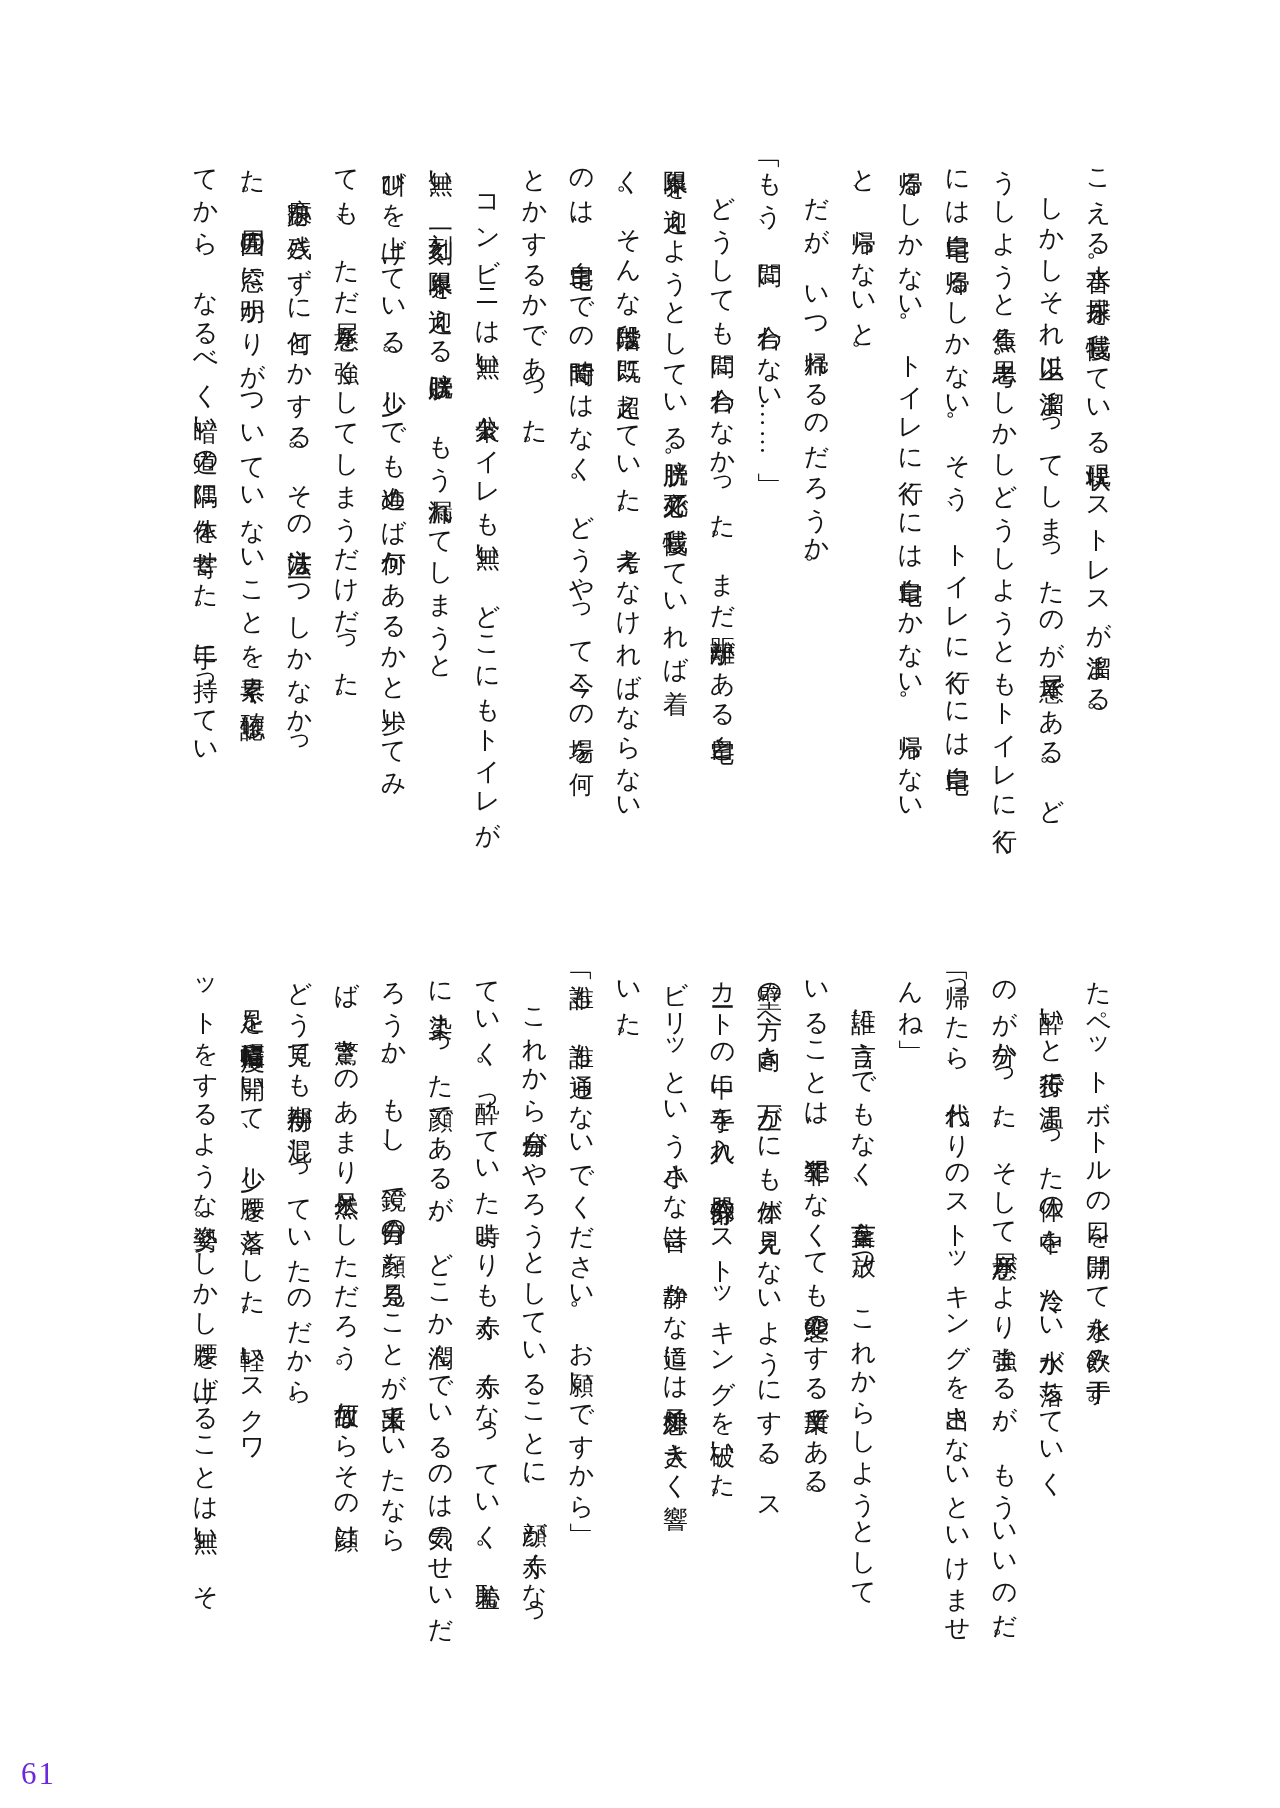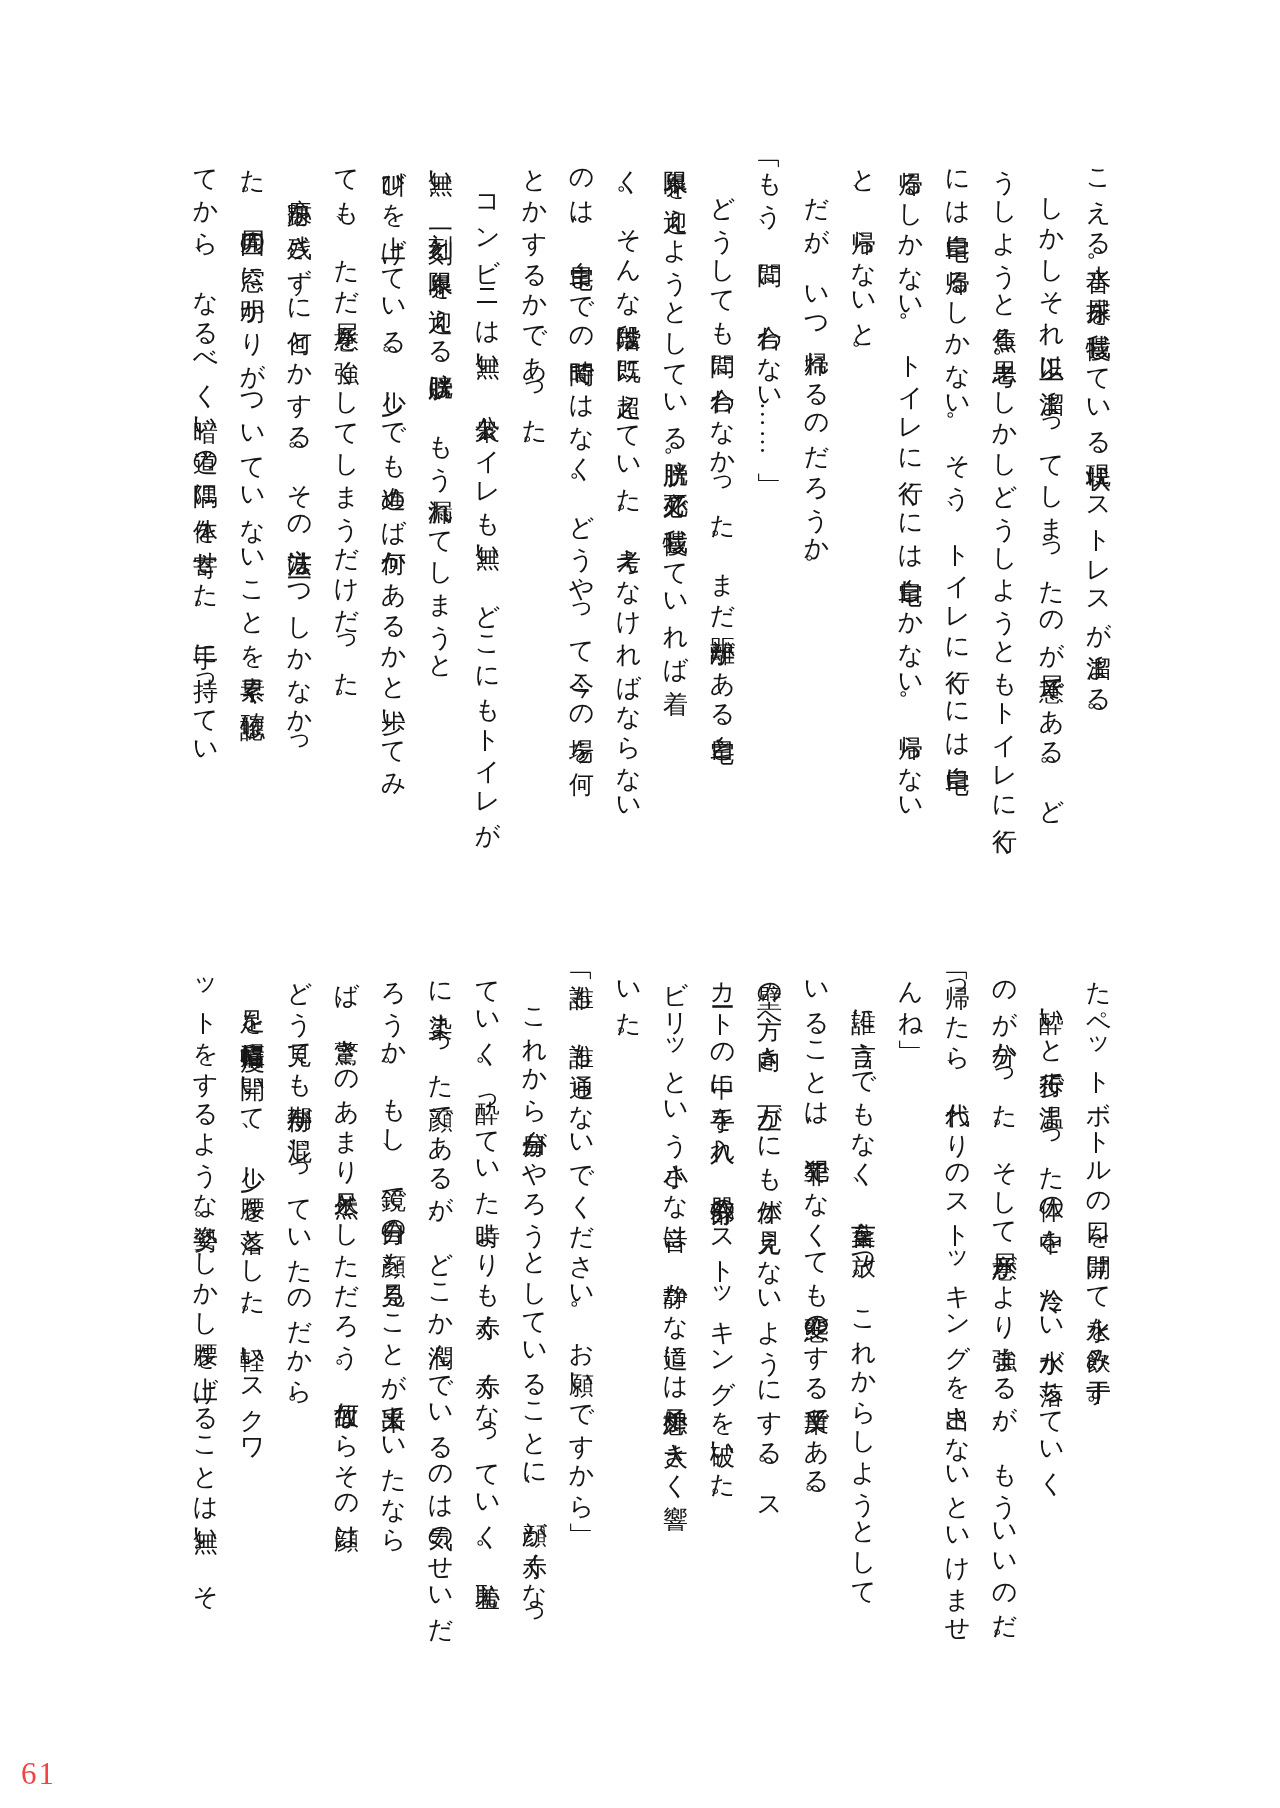--- a/index.html
+++ b/index.html
@@ -40,21 +40,21 @@
     right: 158px;
     height: 740px;
     letter-spacing: 1.6px;  
   }
   .page-number {
     position: absolute;
     left: 21px;
     top: 1756px;
     font-size: 31px;
     letter-spacing: 2px;
-    color: #ef4444;
+    color: #6d28d9;
   }
 </style>
 </head>
 <body>
 
 <div class="page">
 
   <div class="vblock" id="top-block">
     <p>こえる水音。排尿を我慢している現状にストレスが溜まる。</p>
     <p>　しかしそれ以上に溜まってしまったのが尿意である。ど</p>

